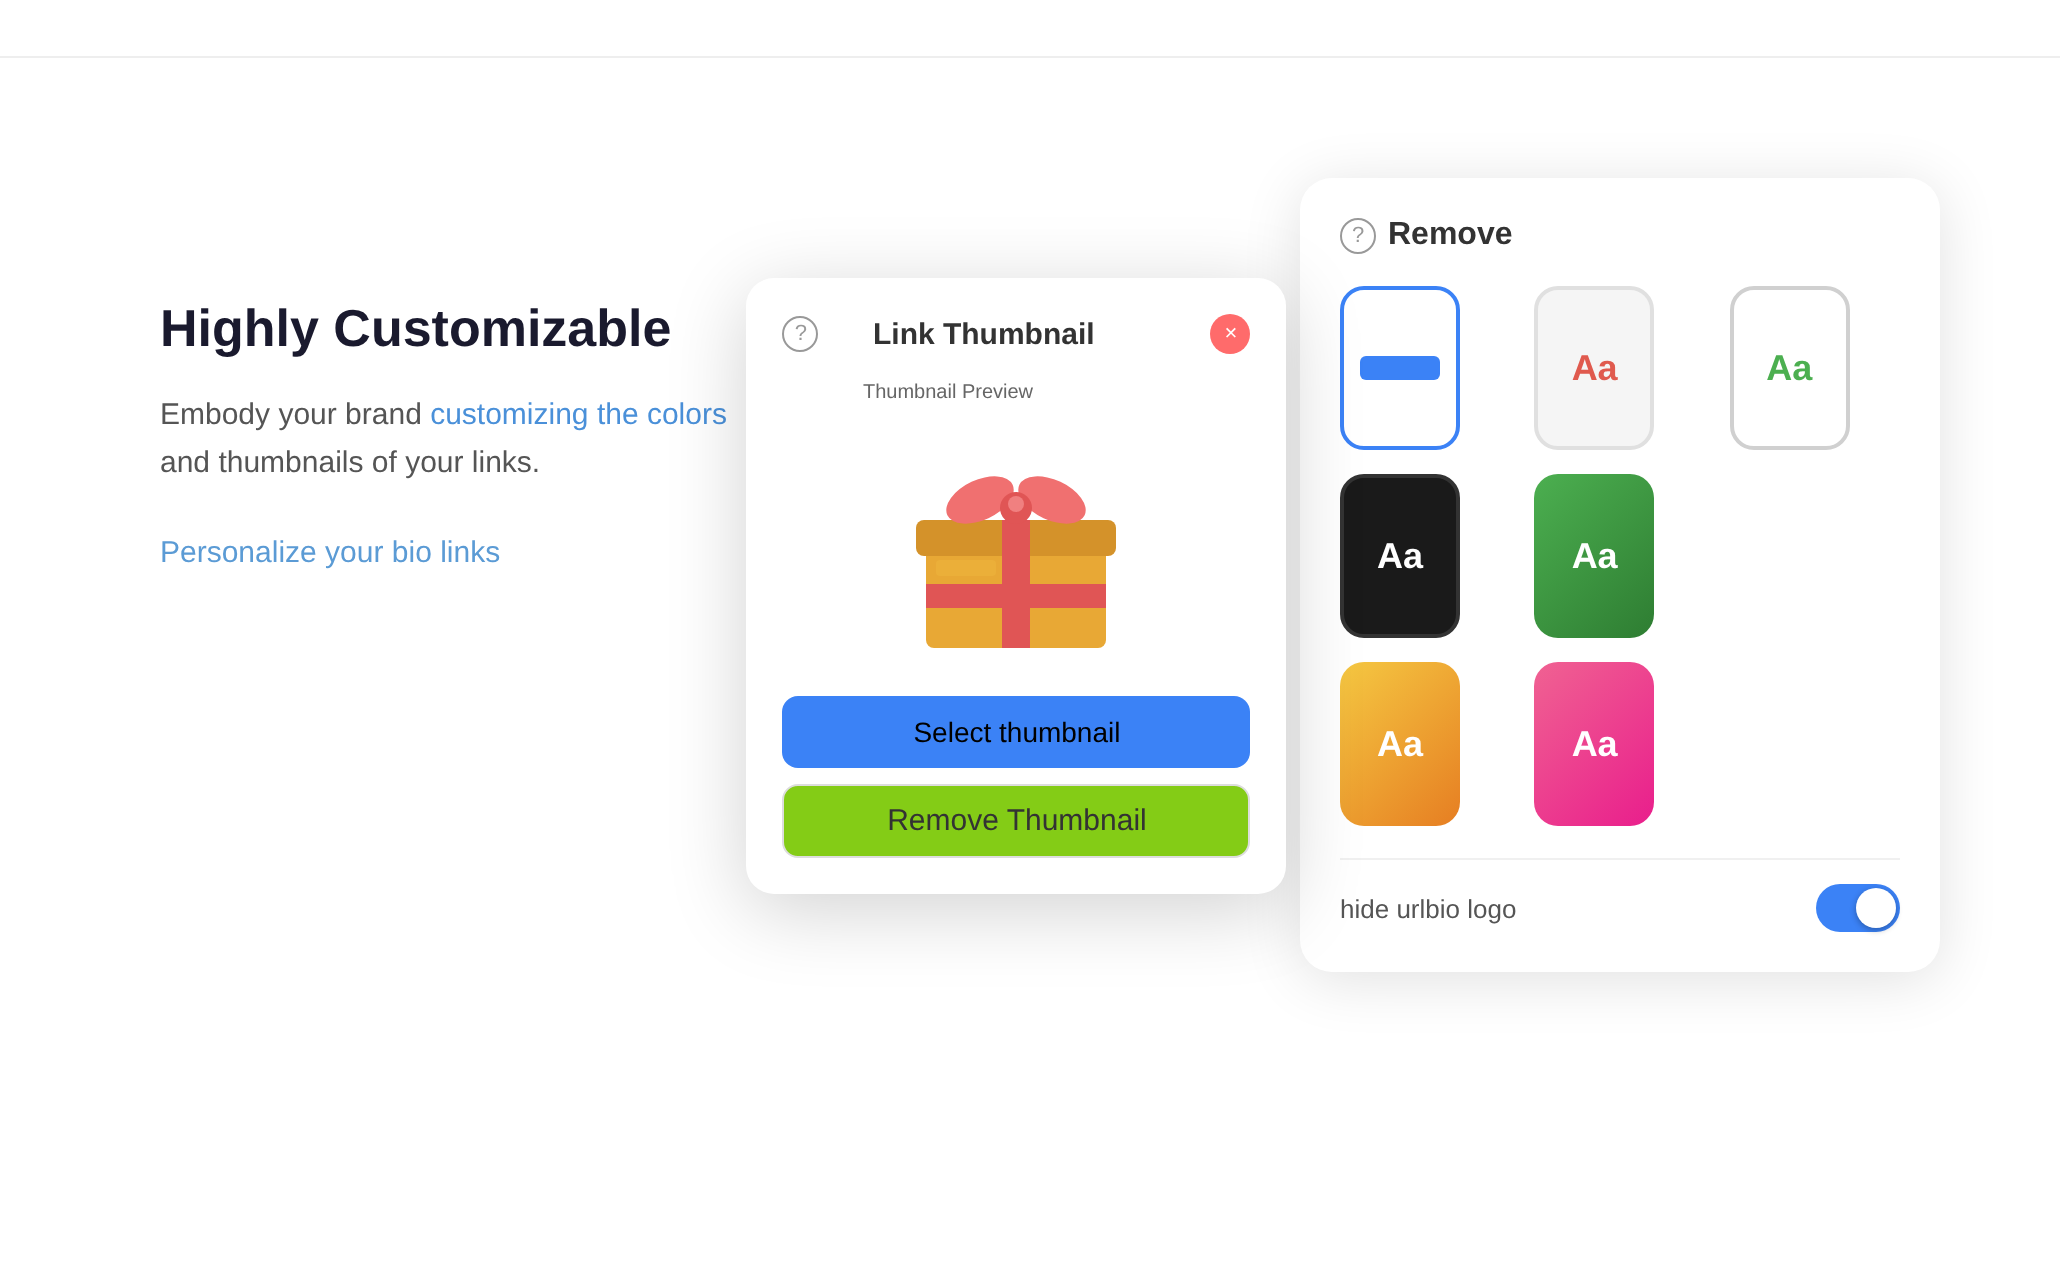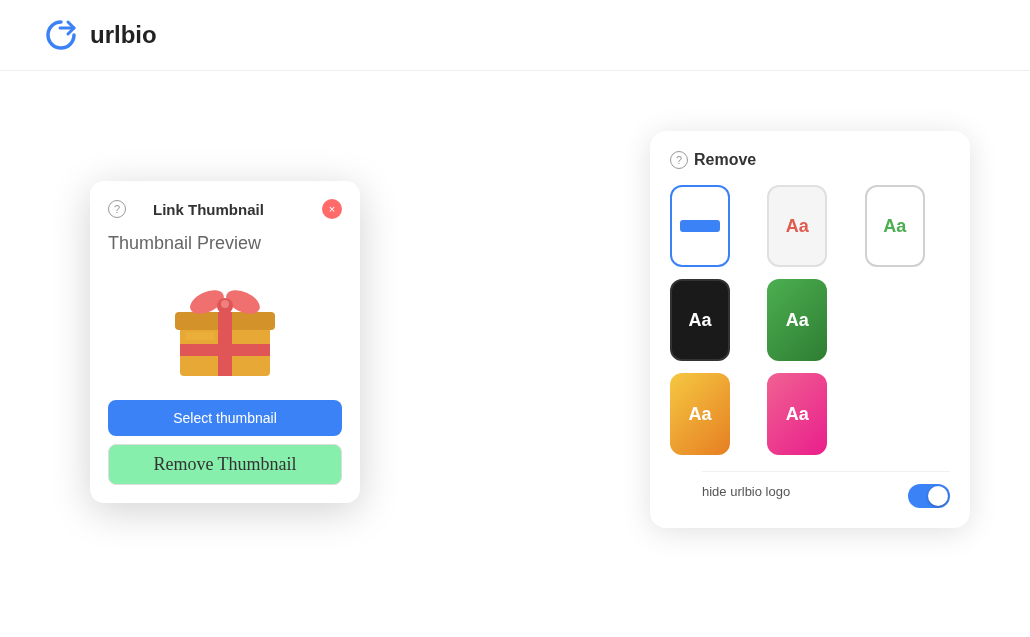--- a/index.html
+++ b/index.html
@@ -177,26 +177,25 @@
     .theme-orange-grad { background: linear-gradient(135deg, #f5c842, #e67e22); border: none; }
     .theme-orange-grad .theme-aa { color: #fff; }
 
     
     .theme-pink-grad { background: linear-gradient(135deg, #f06292, #e91e8c); border: none; }
     .theme-pink-grad .theme-aa { color: #fff; }
 
     
     .hide-logo-row {
       display: flex;
-      align-items: flex-start;
+      align-items: center;
       justify-content: space-between;
       margin-top: 16px;
       padding-top: 12px;
       border-top: 1px solid #f0f0f0;
-      margin-left: 32px;
     }
     .hide-logo-label {
       font-size: 13px;
       color: #555;
     }
     .toggle {
       width: 42px;
       height: 24px;
       background: #3b82f6;
       border-radius: 12px;
@@ -250,76 +249,73 @@
       border-radius: 50%;
       display: flex;
       align-items: center;
       justify-content: center;
       color: #fff;
       font-size: 11px;
       cursor: pointer;
       border: none;
     }
     .thumbnail-preview-label {
-      font-size: 18px;
+      font-size: 10px;
       color: #666;
       margin-bottom: 10px;
+      margin-left: 40px;
     }
     .thumbnail-image-area {
       display: flex;
       justify-content: center;
       margin-bottom: 16px;
     }
     .gift-box {
       width: 120px;
       height: 120px;
     }
     .select-thumbnail-btn {
       width: 100%;
       padding: 10px;
       background: #3b82f6;
-      color: #ffffff;
+      color: #000000;
       border: none;
       border-radius: 8px;
       font-size: 14px;
       font-weight: 500;
       cursor: pointer;
       margin-bottom: 8px;
     }
     .remove-thumbnail-btn {
       width: 100%;
       padding: 9px;
-      background: #86efac;
+      background: #84cc16;
       color: #333;
       border: 1.5px solid #ddd;
       border-radius: 8px;
-      font-size: 18px;
-      cursor: pointer;
-      font-family: Liberation Serif, serif;
+      font-size: 15px;
+      cursor: pointer;
     }
   </style>
 </head>
 <body>
 
 <header class="header">
-  <div class="logo-area">
-    <svg class="logo-icon" viewBox="0 0 42 42" fill="none" xmlns="http://www.w3.org/2000/svg">
-      <rect width="42" height="42" rx="8" fill="white"></rect>
-      <path d="M21 8C13.8 8 8 13.8 8 21C8 28.2 13.8 34 21 34C28.2 34 34 28.2 34 21" stroke="#3b82f6" stroke-width="3.5" stroke-linecap="round"></path>
-      <path d="M28 8L34 14L28 20" stroke="#3b82f6" stroke-width="3" stroke-linecap="round" stroke-linejoin="round"></path>
-      <line x1="34" y1="14" x2="20" y2="14" stroke="#3b82f6" stroke-width="3" stroke-linecap="round"></line>
-    </svg>
-    <span class="logo-text">
-      <span>url</span><b>bio</b>
-    </span>
+</header>
+
+<div class="main">
+
+  <div class="left-content">
+    <h2>Highly Customizable</h2>
+    <p>
+      Embody your brand <span class="highlight">customizing the colors</span><br>
+      and thumbnails of your links.
+    </p>
+    <a href="#" class="personalize-link">Personalize your bio links</a>
   </div>
-</header>
-
-<div class="main">
-
 
   <div class="right-area">
 
     <div class="thumbnail-modal">
       <div class="modal-header">
         <div class="modal-title-area">
           <span class="help-icon">?</span>
           <span class="modal-title">Link Thumbnail</span>
         </div>
         <button class="close-btn">×</button>

